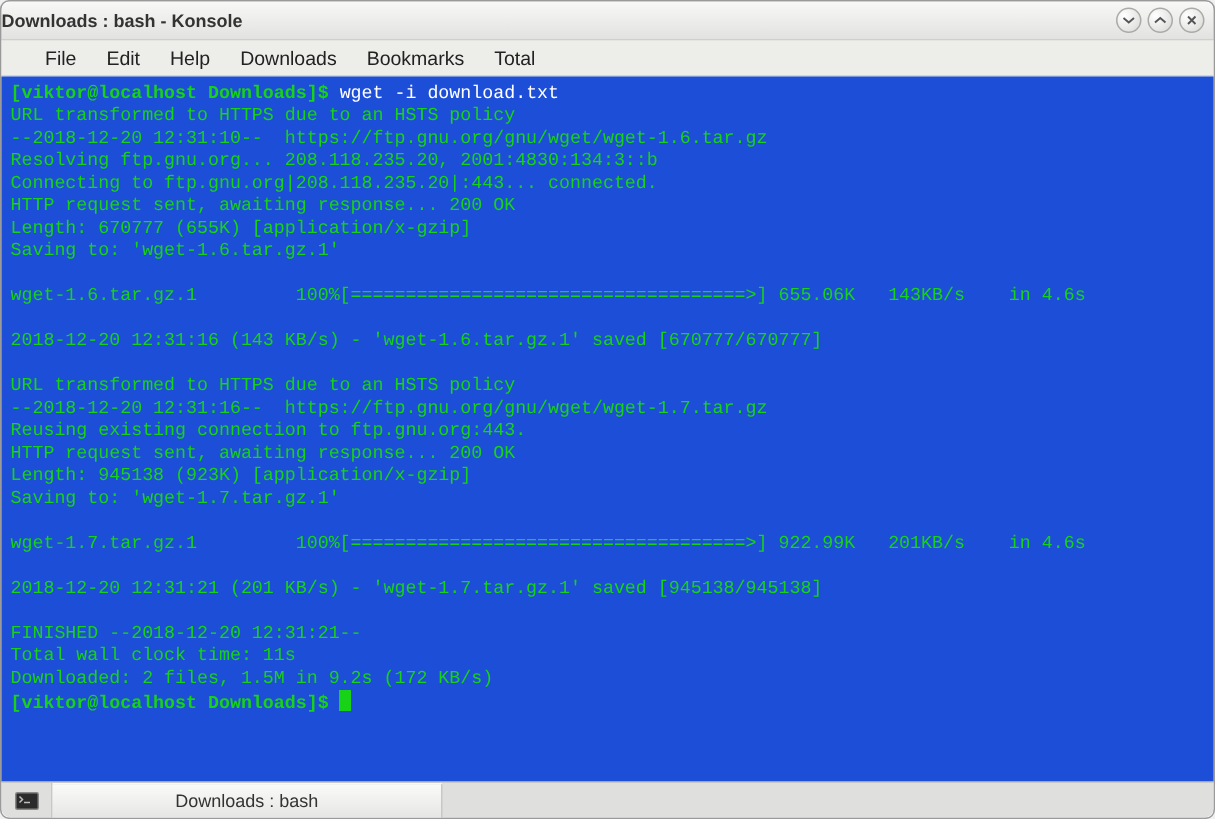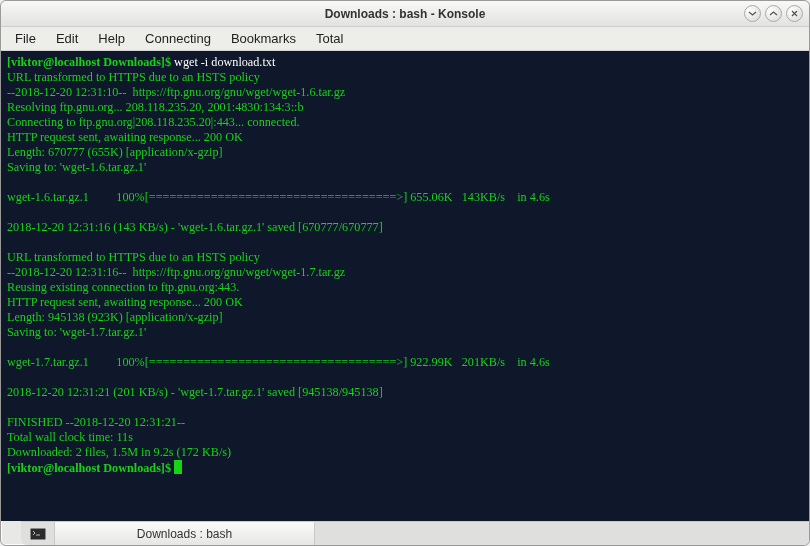--- a/index.html
+++ b/index.html
@@ -7,21 +7,21 @@
   .window {
     width: 810px; height: 546px;
     background: #e8e8e6;
     border: 1px solid #9a9a9a;
     border-radius: 6px;
     display: flex; flex-direction: column;
     box-shadow: inset 0 0 0 1px #fcfcfc;
   }
   .titlebar {
     height: 26px;
-    display: flex; align-items: center; justify-content: center;
+    display: flex; align-items: center; justify-content: flex-start;
     position: relative;
     background: linear-gradient(#f8f8f6, #e2e2e0);
     border-bottom: 1px solid #cfcfcd;
     border-radius: 6px 6px 0 0;
     font-size: 12px; font-weight: bold; color: #333;
   }
   .titlebar .controls {
     position: absolute; right: 6px; top: 4px;
     display: flex; gap: 4px;
   }
@@ -29,52 +29,51 @@
     width: 17px; height: 17px;
     border-radius: 50%;
     background: radial-gradient(circle at 30% 30%, #ffffff, #d8d8d6);
     border: 1px solid #aaaaa8;
     display: flex; align-items: center; justify-content: center;
     font-size: 9px; color: #555; cursor: pointer;
   }
   .menubar {
     height: 24px;
     display: flex; align-items: center;
-    padding: 0 5px; gap: 2px;
+    padding: 0 20px; gap: 2px;
     font-size: 13px; color: #222;
     background: #ededea;
     border-bottom: 1px solid #d4d4d2;
   }
   .menu-item { padding: 3px 9px; border-radius: 3px; cursor: pointer; }
   .terminal {
     flex: 1;
-    background: #0f172a;
+    background: #1d4ed8;
     color: #18d218;
-    font-family: Liberation Serif, serif;
+    font-family: Liberation Mono, monospace;
     font-size: 12.2px;
     line-height: 15px;
     padding: 4px 6px;
     overflow: hidden;
     white-space: pre;
   }
   .prompt-user { color: #18d218; font-weight: bold; }
   .prompt-cmd  { color: #ffffff; }
   .cursor {
     display: inline-block;
     width: 8px; height: 14px;
     background: #18d218;
     vertical-align: -2px;
   }
   .tabstrip {
     height: 24px;
     display: flex; align-items: stretch;
     background: #dfdfdd;
     border-top: 1px solid #c8c8c6;
     border-radius: 0 0 6px 6px;
-    margin-left: 20px;
   }
   .tab-icon-cell {
     width: 34px;
     display: flex; align-items: center; justify-content: center;
     border-right: 1px solid #c8c8c6;
   }
   .tab {
     width: 260px;
     display: flex; align-items: center; justify-content: center;
     font-size: 12px; color: #333;
@@ -107,21 +106,21 @@
             <path d="M2 2 L7 7 M7 2 L2 7" stroke="#555" stroke-width="1.3" fill="none"></path>
           </svg>
       </div>
     </div>
   </div>
 
   <div class="menubar">
     <div class="menu-item">File</div>
     <div class="menu-item">Edit</div>
     <div class="menu-item">Help</div>
-    <div class="menu-item">Connecting</div>
+    <div class="menu-item">Downloads</div>
     <div class="menu-item">Bookmarks</div>
     <div class="menu-item">Total</div>
   </div>
 
   <div class="terminal"><span class="prompt-user">[viktor@localhost Downloads]$ </span><span class="prompt-cmd">wget -i download.txt</span>
 <span>URL transformed to HTTPS due to an HSTS policy</span>
 <span>--2018-12-20 12:31:10--  https://ftp.gnu.org/gnu/wget/wget-1.6.tar.gz</span>
 <span>Resolving ftp.gnu.org... 208.118.235.20, 2001:4830:134:3::b</span>
 <span>Connecting to ftp.gnu.org|208.118.235.20|:443... connected.</span>
 <span>HTTP request sent, awaiting response... 200 OK</span>

